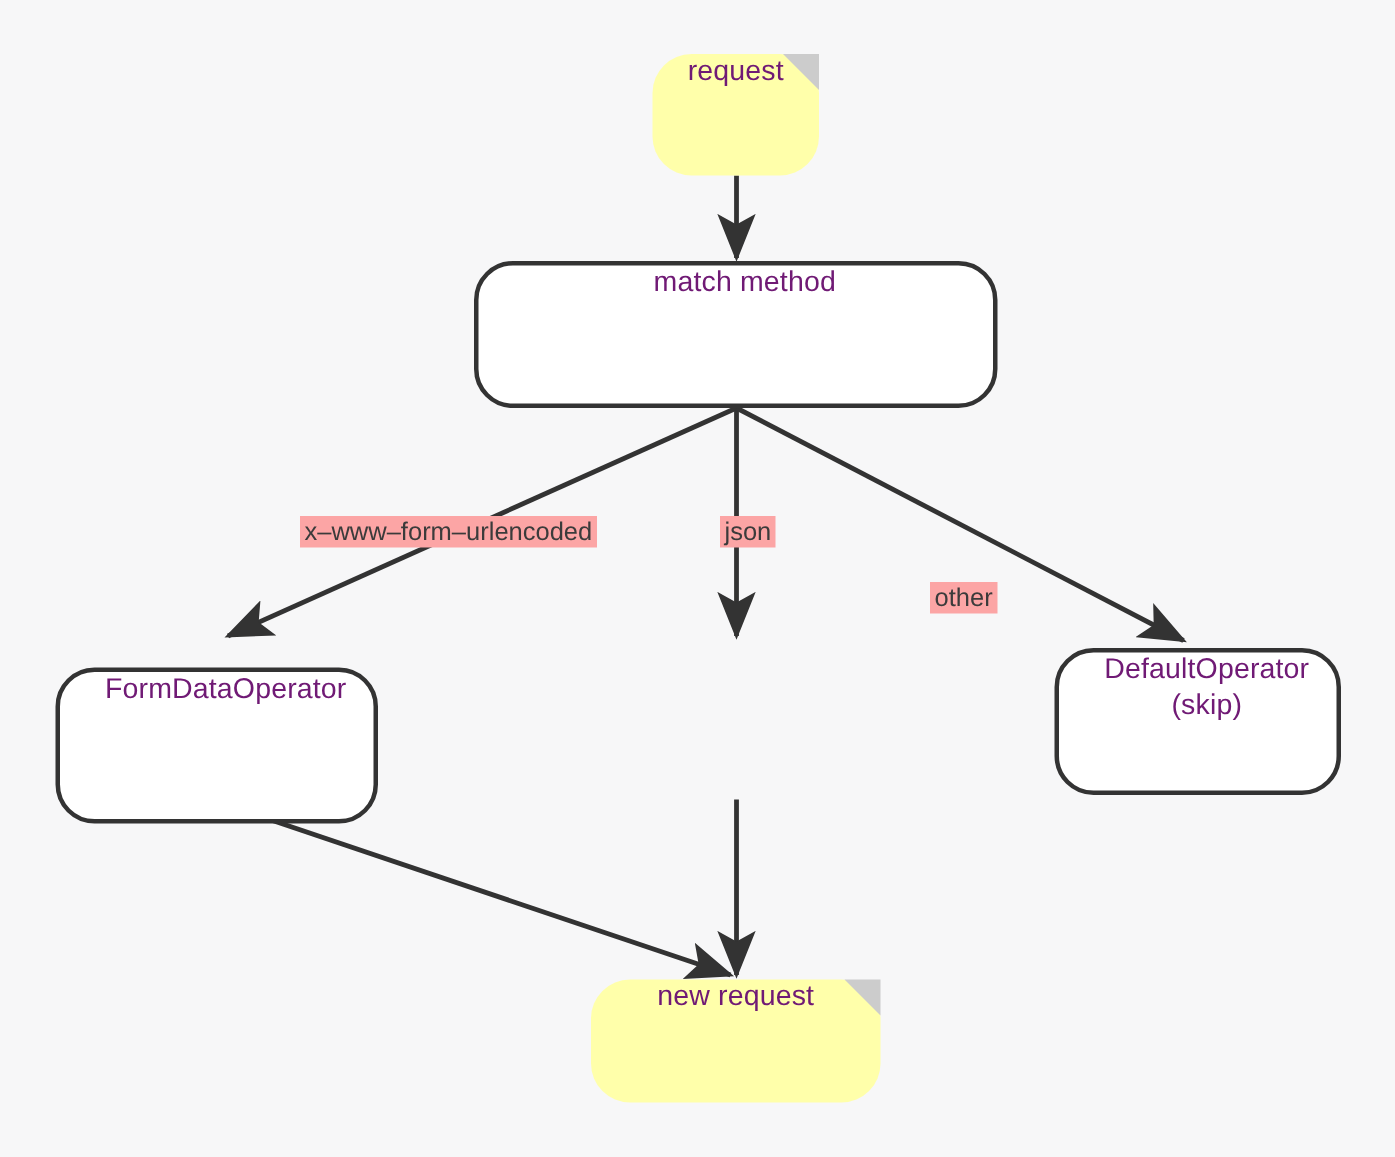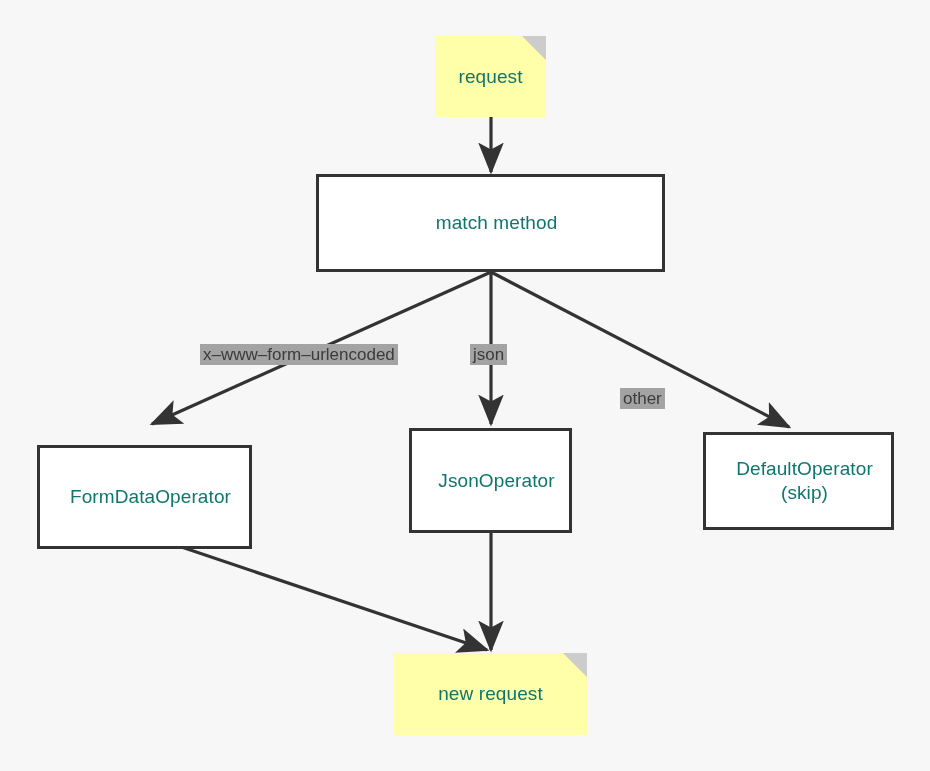--- a/index.html
+++ b/index.html
@@ -22,28 +22,28 @@
     position: absolute;
     left: 0;
     top: 0;
     width: 930px;
     height: 771px;
   }
   .node {
     position: absolute;
     box-sizing: border-box;
     display: flex;
-    align-items: center;
     justify-content: center;
     text-align: center;
-    color: #0f766e;
+    color: #701a75;
     font-size: 19px;
     line-height: 1.26;
     letter-spacing: 0.1px;
     z-index: 2;
+    border-radius: 26px;
   }
   .process {
     background: #ffffff;
     border: 3px solid #333333;
     padding-left: 12px;
   }
   .note {
     background: #ffffaa;
     border: none;
   }
@@ -56,21 +56,21 @@
     border-left: 24px solid transparent;
     border-top: 24px solid #cccccc;
   }
   .note-label, .process-label {
     position: relative;
     z-index: 1;
     white-space: pre-line;
   }
   .edge-label {
     position: absolute;
-    background: #a3a3a3;
+    background: #fca5a5;
     color: #3b3b3b;
     font-size: 17px;
     line-height: 1;
     padding: 2px 3px;
     white-space: nowrap;
     z-index: 3;
   }
 </style>
 </head>
 <body>
@@ -103,33 +103,30 @@
   </div>
 
   <div class="node process" style="left:316px; top:174px; width:349px; height:98px;">
     <span class="process-label">match method</span>
   </div>
 
   <div class="node process" style="left:37px; top:429px; width:215px; height:104px;margin-top:16px;">
     <span class="process-label">FormDataOperator</span>
   </div>
 
-  <div class="node process" style="left:409px; top:428px; width:163px; height:105px;">
-    <span class="process-label">JsonOperator</span>
-  </div>
 
   <div class="node process" style="left:703px; top:432px; width:191px; height:98px;">
     <span class="process-label">DefaultOperator
 (skip)</span>
   </div>
 
   <div class="node note" style="left:394px; top:653px; width:193px; height:82px;">
     <span class="note-fold"></span>
     <span class="note-label">new request</span>
   </div>
 
   <div class="edge-label" style="left:200px; top:344px;">x–www–form–urlencoded</div>
 
-  <div class="edge-label" style="left:470px; top:344px;">json</div>
+  <div class="edge-label" style="left:480px; top:344px;">json</div>
 
   <div class="edge-label" style="left:620px; top:344px;margin-top:44px;">other</div>
 
 </div>
 
 </body></html>

